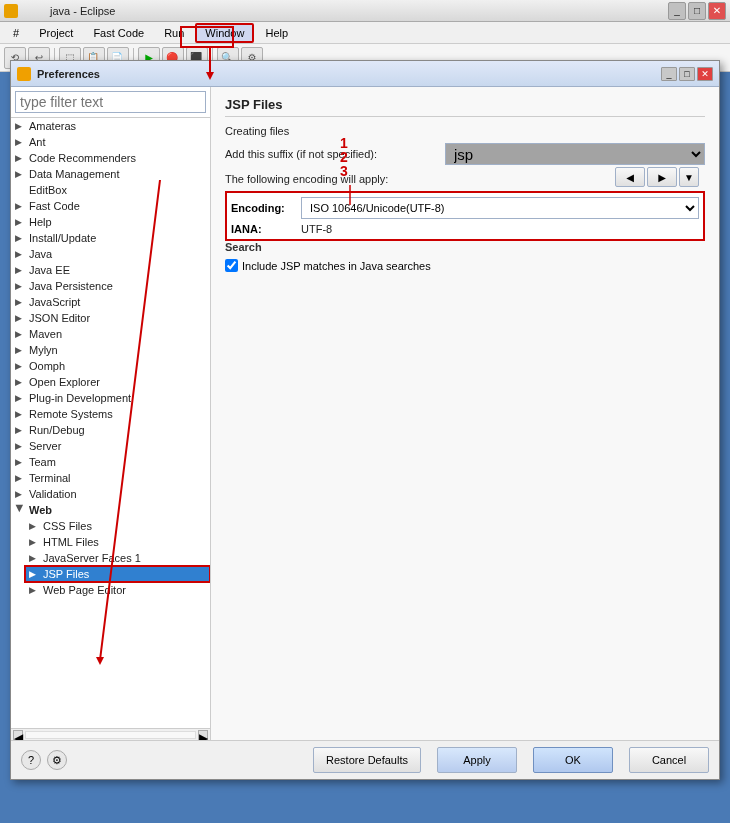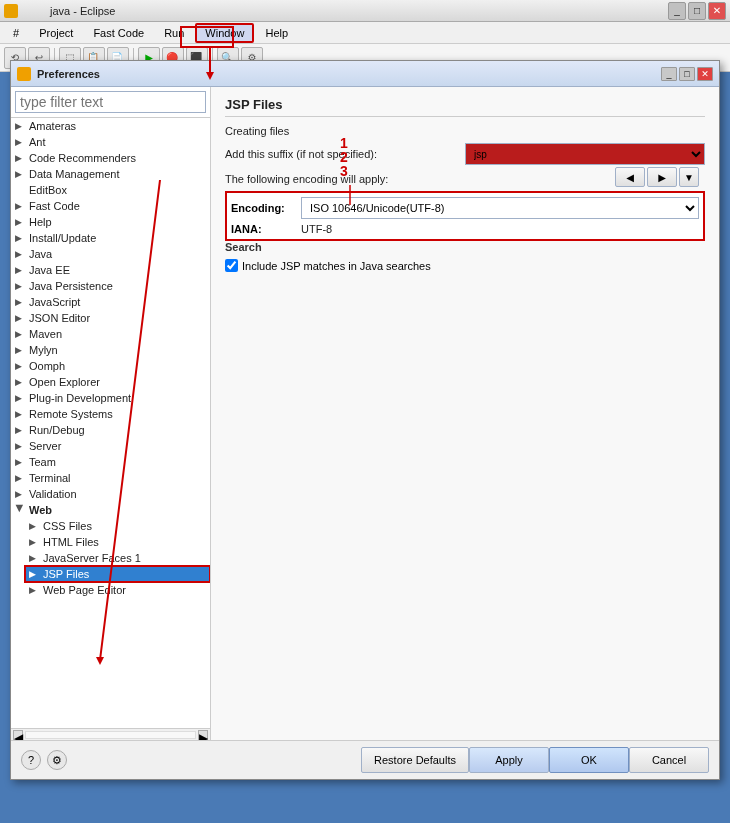--- a/index.html
+++ b/index.html
@@ -227,24 +227,23 @@
       font-size: 11px;
     }
     .form-row label {
       width: 220px;
       color: #222;
     }
     .form-select {
       flex: 1;
       height: 22px;
       border: 1px solid #a0b0c8;
-      background: #b91c1c;
+      background: #a3a3a3;
       padding: 0 4px;
-      font-size: 10px;
-      margin-left: 20px;
+      font-size: 15px;
     }
     .encoding-box {
       border: 2px solid #cc0000;
       padding: 4px;
       background: white;
     }
     .encoding-row {
       display: flex;
       align-items: center;
       margin-bottom: 4px;
@@ -487,21 +486,21 @@
         </div>
       </div>
     </div>
   </div>
 
   <div class="footer-row">
     <div style="display:flex; gap:6px; align-items:center;">
       <div class="help-icon-btn">?</div>
       <div class="help-icon-btn">⚙</div>
     </div>
-    <div style="display:flex; gap:0;">
+    <div style="display:flex; gap:16px;">
       <button class="btn">Restore Defaults</button>
       <button class="btn apply">Apply</button>
       <button class="btn primary">OK</button>
       <button class="btn">Cancel</button>
     </div>
   </div>
 </div>
 
 <svg class="annotation-layer" xmlns="http://www.w3.org/2000/svg">
 

